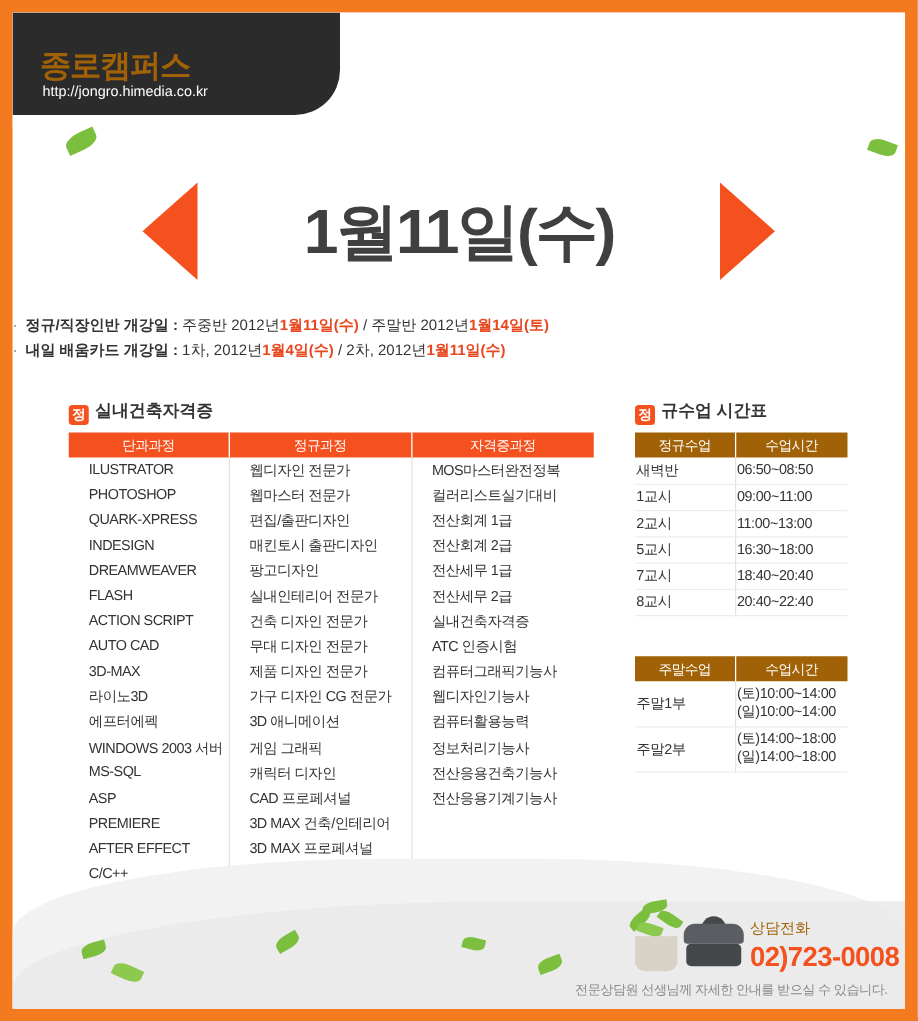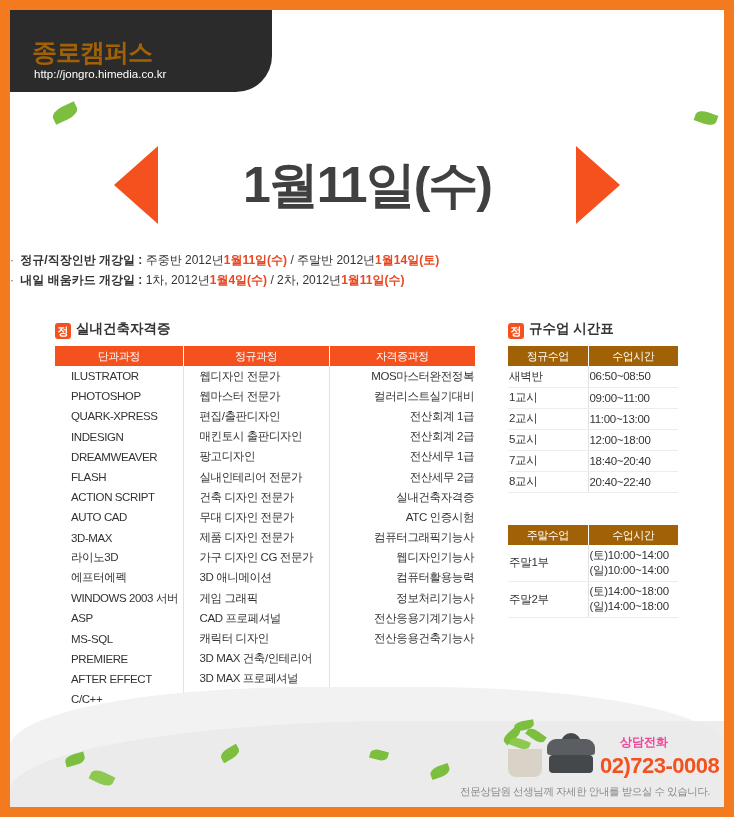--- a/index.html
+++ b/index.html
@@ -163,21 +163,21 @@
   .course-table th:last-child { border-right: none; }
   .course-table td {
     height: 20.2px;
     color: #333333;
     padding-left: 16px;
     border-right: 1px solid #e2e2e2;
     vertical-align: middle;
     letter-spacing: -0.4px;
     white-space: nowrap;
   }
-  .course-table td:last-child { border-right: none; text-align: right; }
+  .course-table td:last-child { border-right: none; }
   .course-table tbody tr:last-child td { }
   .course-table .colw1 { width: 128px; }
   .course-table .colw2 { width: 146px; }
   .course-table .colw3 { width: 146px; }
 
   
   .rt {
     position: absolute;
     border-collapse: collapse;
     font-size: 11.5px;
@@ -265,23 +265,22 @@
   .phone-icon .dial {
     position: absolute; left: 16px; top: 0px;
     width: 20px; height: 10px;
     background: #45484b; border-radius: 10px 10px 0 0;
   }
 
   .tel-label {
     position: absolute;
     left: 590px; bottom: 56px;
     font-size: 12px;
-    color: #ec4899;
-    font-weight: bold;
-    margin-left: 20px;
+    color: #a16207;
+    font-weight: normal;
   }
   .tel-number {
     position: absolute;
     left: 590px; bottom: 28px;
     font-size: 22px;
     color: #f4511e;
     font-weight: bold;
     letter-spacing: -0.5px;
   }
   .footer-note {
@@ -400,28 +399,28 @@
             <td class="colw1">에프터에펙</td>
             <td class="colw2">3D 애니메이션</td>
             <td class="colw3">컴퓨터활용능력</td>
           </tr>
           <tr>
             <td class="colw1">WINDOWS 2003 서버</td>
             <td class="colw2">게임 그래픽</td>
             <td class="colw3">정보처리기능사</td>
           </tr>
           <tr>
+            <td class="colw1">MS-SQL</td>
+            <td class="colw2">캐릭터 디자인</td>
+            <td class="colw3">전산응용건축기능사</td>
+          </tr>
+          <tr>
             <td class="colw1">ASP</td>
             <td class="colw2">CAD 프로페셔널</td>
             <td class="colw3">전산응용기계기능사</td>
-          </tr>
-          <tr>
-            <td class="colw1">MS-SQL</td>
-            <td class="colw2">캐릭터 디자인</td>
-            <td class="colw3">전산응용건축기능사</td>
           </tr>
           <tr>
             <td class="colw1">PREMIERE</td>
             <td class="colw2">3D MAX 건축/인테리어</td>
             <td class="colw3"></td>
           </tr>
           <tr>
             <td class="colw1">AFTER EFFECT</td>
             <td class="colw2">3D MAX 프로페셔널</td>
             <td class="colw3"></td>
@@ -449,21 +448,21 @@
           <tr>
             <td>1교시</td>
             <td>09:00~11:00</td>
           </tr>
           <tr>
             <td>2교시</td>
             <td>11:00~13:00</td>
           </tr>
           <tr>
             <td>5교시</td>
-            <td>12:00~18:00</td>
+            <td>16:30~18:00</td>
           </tr>
           <tr>
             <td>7교시</td>
             <td>18:40~20:40</td>
           </tr>
           <tr>
             <td>8교시</td>
             <td>20:40~22:40</td>
           </tr>
         </tbody>

